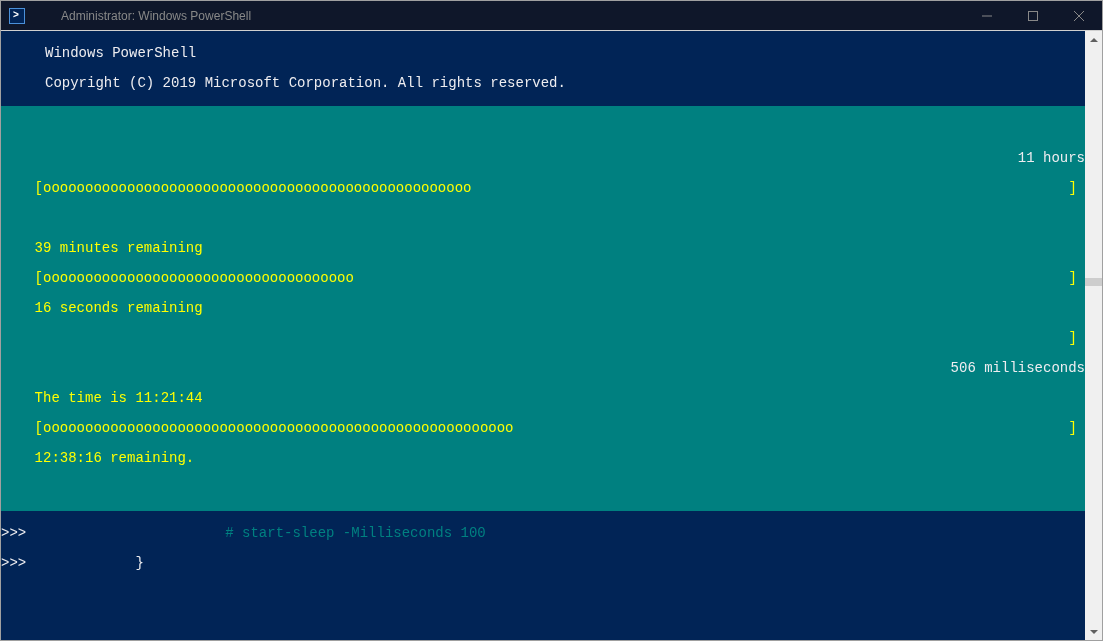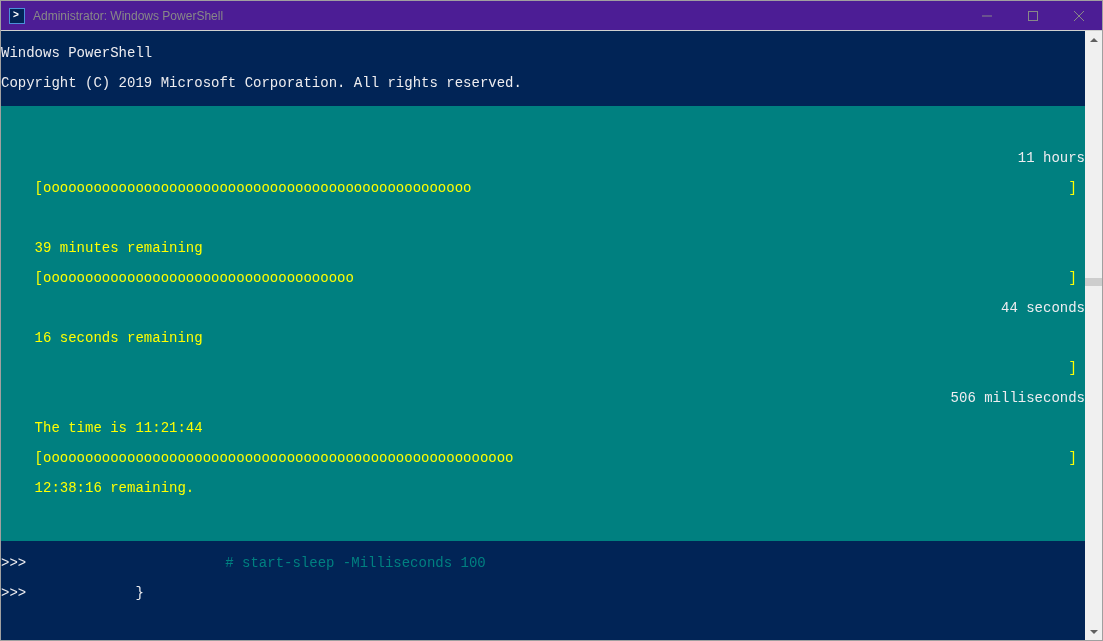--- a/index.html
+++ b/index.html
@@ -13,27 +13,28 @@
 }
 .window {
   width: 100%;
   height: 100%;
   border: 1px solid #a0a0a0;
   display: flex;
   flex-direction: column;
 }
 .titlebar {
   height: 30px;
-  background: #4c1d95;
+  background: #0f172a;
   display: flex;
   align-items: center;
   border-bottom: 1px solid #d0d0d0;
   font-family: 'Segoe UI', Tahoma, sans-serif;
   font-size: 12px;
   color: #888;
+  gap: 28px;
 }
 .titlebar .ps-icon {
   width: 16px;
   height: 16px;
   margin: 0 8px 0 8px;
   background: #012456;
   border: 1px solid #4a90d9;
   position: relative;
   display: inline-block;
 }
@@ -91,21 +92,21 @@
 }
 .sb-btn svg { fill: #606060; }
 .sb-track { flex: 1; background: #f0f0f0; position: relative; }
 .sb-thumb {
   position: absolute;
   width: 100%;
   background: #cdcdcd;
   top: 40%;
   height: 8px;
 }
-.plain { color: #eeedf0; }
+.plain { color: #eeedf0; margin-left: 44px; }
 .progress-block {
   background: #008080;
   color: #ffff00;
 }
 .pb-header { color: #eeedf0; text-align: right; }
 .prompt { color: #eeedf0; }
 .comment { color: #008080; margin-left: 31px; }
 .punc { color: #eeedf0; }
 .line { display: block; }
 .progline { display: flex; }
@@ -144,21 +145,20 @@
     <div class="terminal">
 <span class="line plain">Windows PowerShell</span>
 <span class="line plain">Copyright (C) 2019 Microsoft Corporation. All rights reserved.</span>
 <div class="progress-block">
 <span class="line"> </span>
 <span class="line pb-header">11 hours</span>
 <span class="progline"><span class="bar">    [ooooooooooooooooooooooooooooooooooooooooooooooooooo</span><span class="gap"></span><span class="end">]</span></span>
 <span class="line"> </span>
 <span class="line">    39 minutes remaining</span>
 <span class="progline"><span class="bar">    [ooooooooooooooooooooooooooooooooooooo</span><span class="gap"></span><span class="end">]</span></span>
-<span class="line pb-header">44 seconds</span>
 <span class="line">    16 seconds remaining</span>
 <span class="progline"><span class="gap"></span><span class="end">]</span></span>
 <span class="line pb-header">506 milliseconds</span>
 <span class="line">    The time is 11:21:44</span>
 <span class="progline"><span class="bar">    [oooooooooooooooooooooooooooooooooooooooooooooooooooooooo</span><span class="gap"></span><span class="end">]</span></span>
 <span class="line">    12:38:16 remaining.</span>
 <span class="line"> </span>
 </div>
 <span class="line"><span class="prompt">&gt;&gt;&gt; </span><span>                   </span><span class="comment"># start-sleep -Milliseconds 100</span></span>
 <span class="line"><span class="prompt">&gt;&gt;&gt; </span><span class="punc">            }</span></span>

